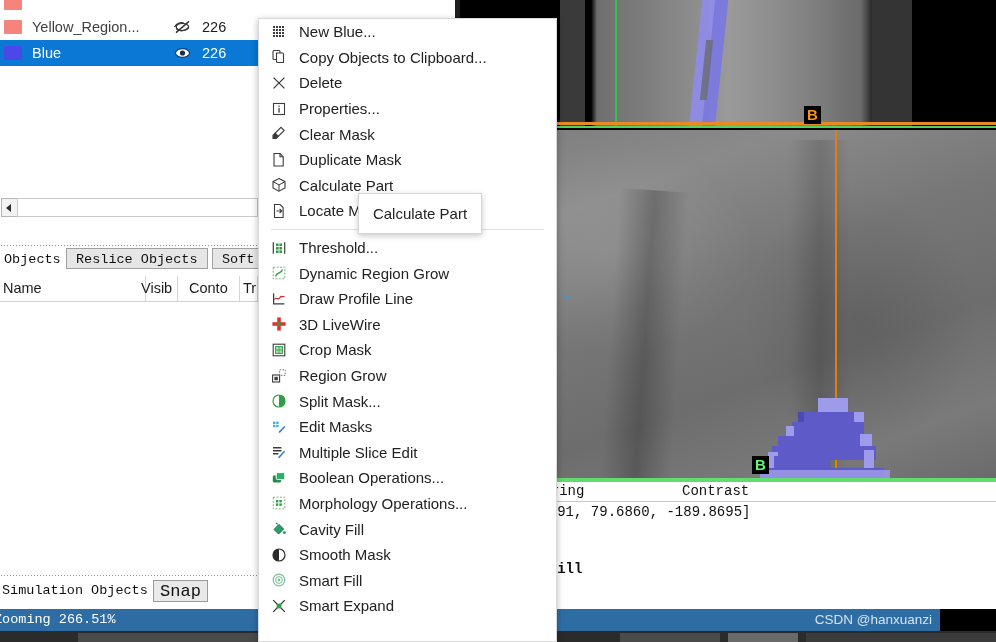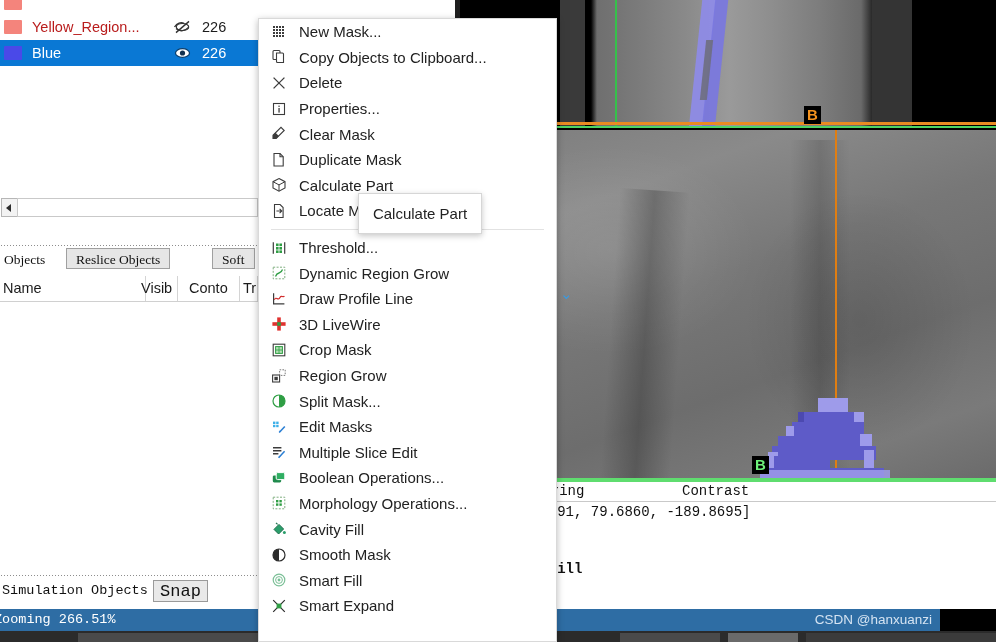--- a/index.html
+++ b/index.html
@@ -9,21 +9,21 @@
     font-family:"Liberation Sans", sans-serif;
     -webkit-font-smoothing:antialiased;
   }
   .abs{position:absolute;}
 
   
   #left-panel{left:0;top:0;width:258px;height:642px;background:#ffffff;overflow:hidden;}
 
   .obj-row{position:absolute;left:0;width:258px;height:26px;display:flex;align-items:center;font-size:14.5px;}
   .obj-row .swatch{width:18px;height:14px;margin-left:4px;margin-right:10px;flex:0 0 auto;border-radius:1px;}
-  .obj-row .oname{flex:1 1 auto;white-space:nowrap;overflow:hidden;color:#b91c1c;}
+  .obj-row .oname{flex:1 1 auto;white-space:nowrap;overflow:hidden;color:#404040;}
   .obj-row .ovis{width:40px;text-align:center;flex:0 0 auto;}
   .obj-row .onum{width:56px;text-align:left;flex:0 0 auto;color:#1b1b1b;}
   .obj-row.selected{background:#0a78d4;}
   .obj-row.selected .oname,.obj-row.selected .onum{color:#ffffff;}
 
   .obj-row-partial{top:-10px;}
   .row-yellow{top:14px;}
   .row-blue{top:40px;background:#0a78d4;}
 
   
@@ -39,21 +39,21 @@
 
   
   .dotsplit{left:0;width:258px;height:4px;
      background-image:radial-gradient(#8d8d8d 43%, transparent 45%);
      background-size:3px 3px;background-position:0 1px;background-color:#ffffff;}
   #dotsplit1{top:243px;}
   #dotsplit2{top:573px;}
 
   
   #tabstrip{left:0;top:247px;width:258px;height:24px;background:#ffffff;
-     font-family:Liberation Serif, serif;font-size:13.5px;}
+     font-family:Liberation Mono, monospace;font-size:13.5px;}
   #tabstrip .tab{position:absolute;top:1px;height:21px;line-height:21px;padding:0 9px;
      box-sizing:border-box;color:#111;white-space:nowrap;}
   #tabstrip .tab.active{left:-6px;background:#ffffff;border:1px solid #ffffff;border-bottom:1px solid #ffffff;}
   #tabstrip .tab.inactive{background:#e6e6e6;border:1px solid #a0a0a0;}
   #tab-reslice{left:66px;}
   #tab-soft{left:212px;}
   #tabunderline{left:0;top:270px;width:258px;height:1px;background:#ffffff;}
 
   
   #colheader{left:0;top:276px;width:258px;height:26px;background:#ffffff;}
@@ -332,21 +332,21 @@
           <rect x="2" y="8" width="2" height="2" fill="#3c3c3c"></rect>
           <rect x="5" y="8" width="2" height="2" fill="#3c3c3c"></rect>
           <rect x="8" y="8" width="2" height="2" fill="#3c3c3c"></rect>
           <rect x="11" y="8" width="2" height="2" fill="#3c3c3c"></rect>
           <rect x="2" y="11" width="2" height="2" fill="#3c3c3c"></rect>
           <rect x="5" y="11" width="2" height="2" fill="#3c3c3c"></rect>
           <rect x="8" y="11" width="2" height="2" fill="#3c3c3c"></rect>
           <rect x="11" y="11" width="2" height="2" fill="#3c3c3c"></rect>
         </svg>
       </span>
-      <span class="mi-lbl">New Mask...</span>
+      <span class="mi-lbl">New Blue...</span>
     </div>
     <div class="mi">
       <span class="mi-ico">
         <svg class="ic" width="16" height="16" viewBox="0 0 16 16">
           <rect x="2" y="1.5" width="7" height="9" rx="1" fill="none" stroke="#3c3c3c" stroke-width="1.1"></rect>
           <path d="M5.5 4 h6 a1 1 0 0 1 1 1 v8.5 h-6 a1 1 0 0 1 -1 -1 z" fill="#fff" stroke="#3c3c3c" stroke-width="1.1"></path>
         </svg>
       </span>
       <span class="mi-lbl">Copy Objects to Clipboard...</span>
     </div>

